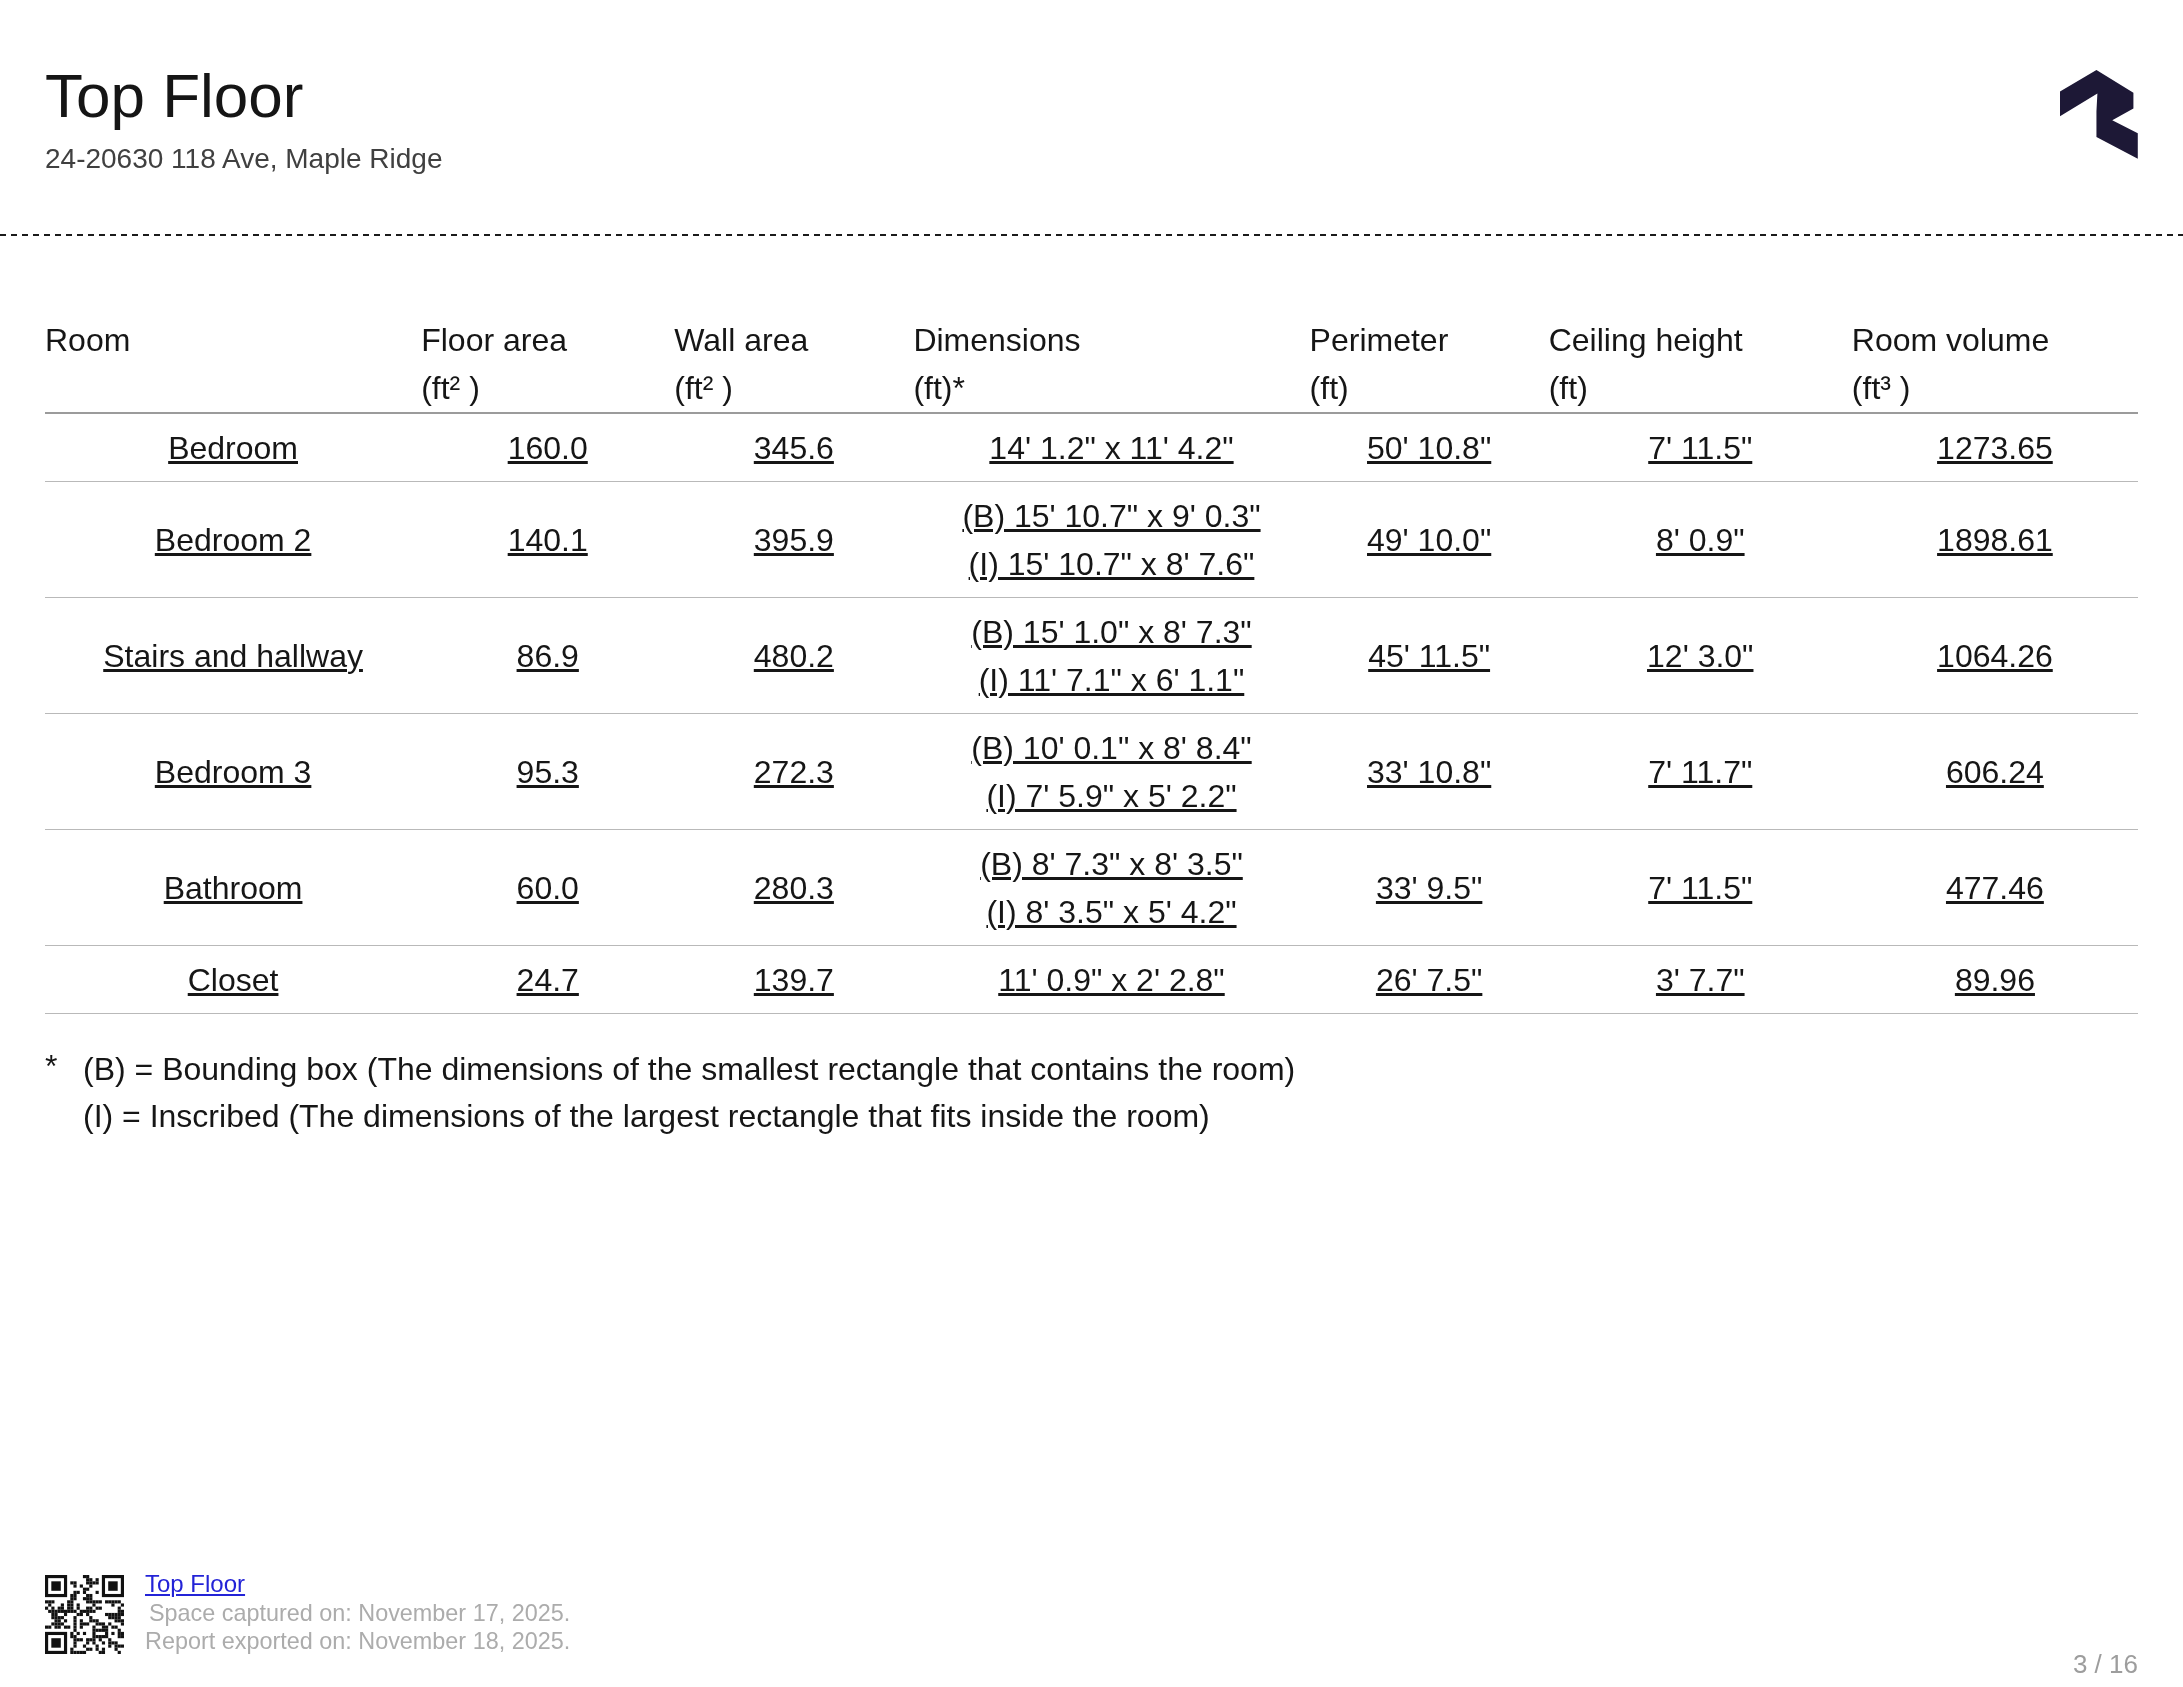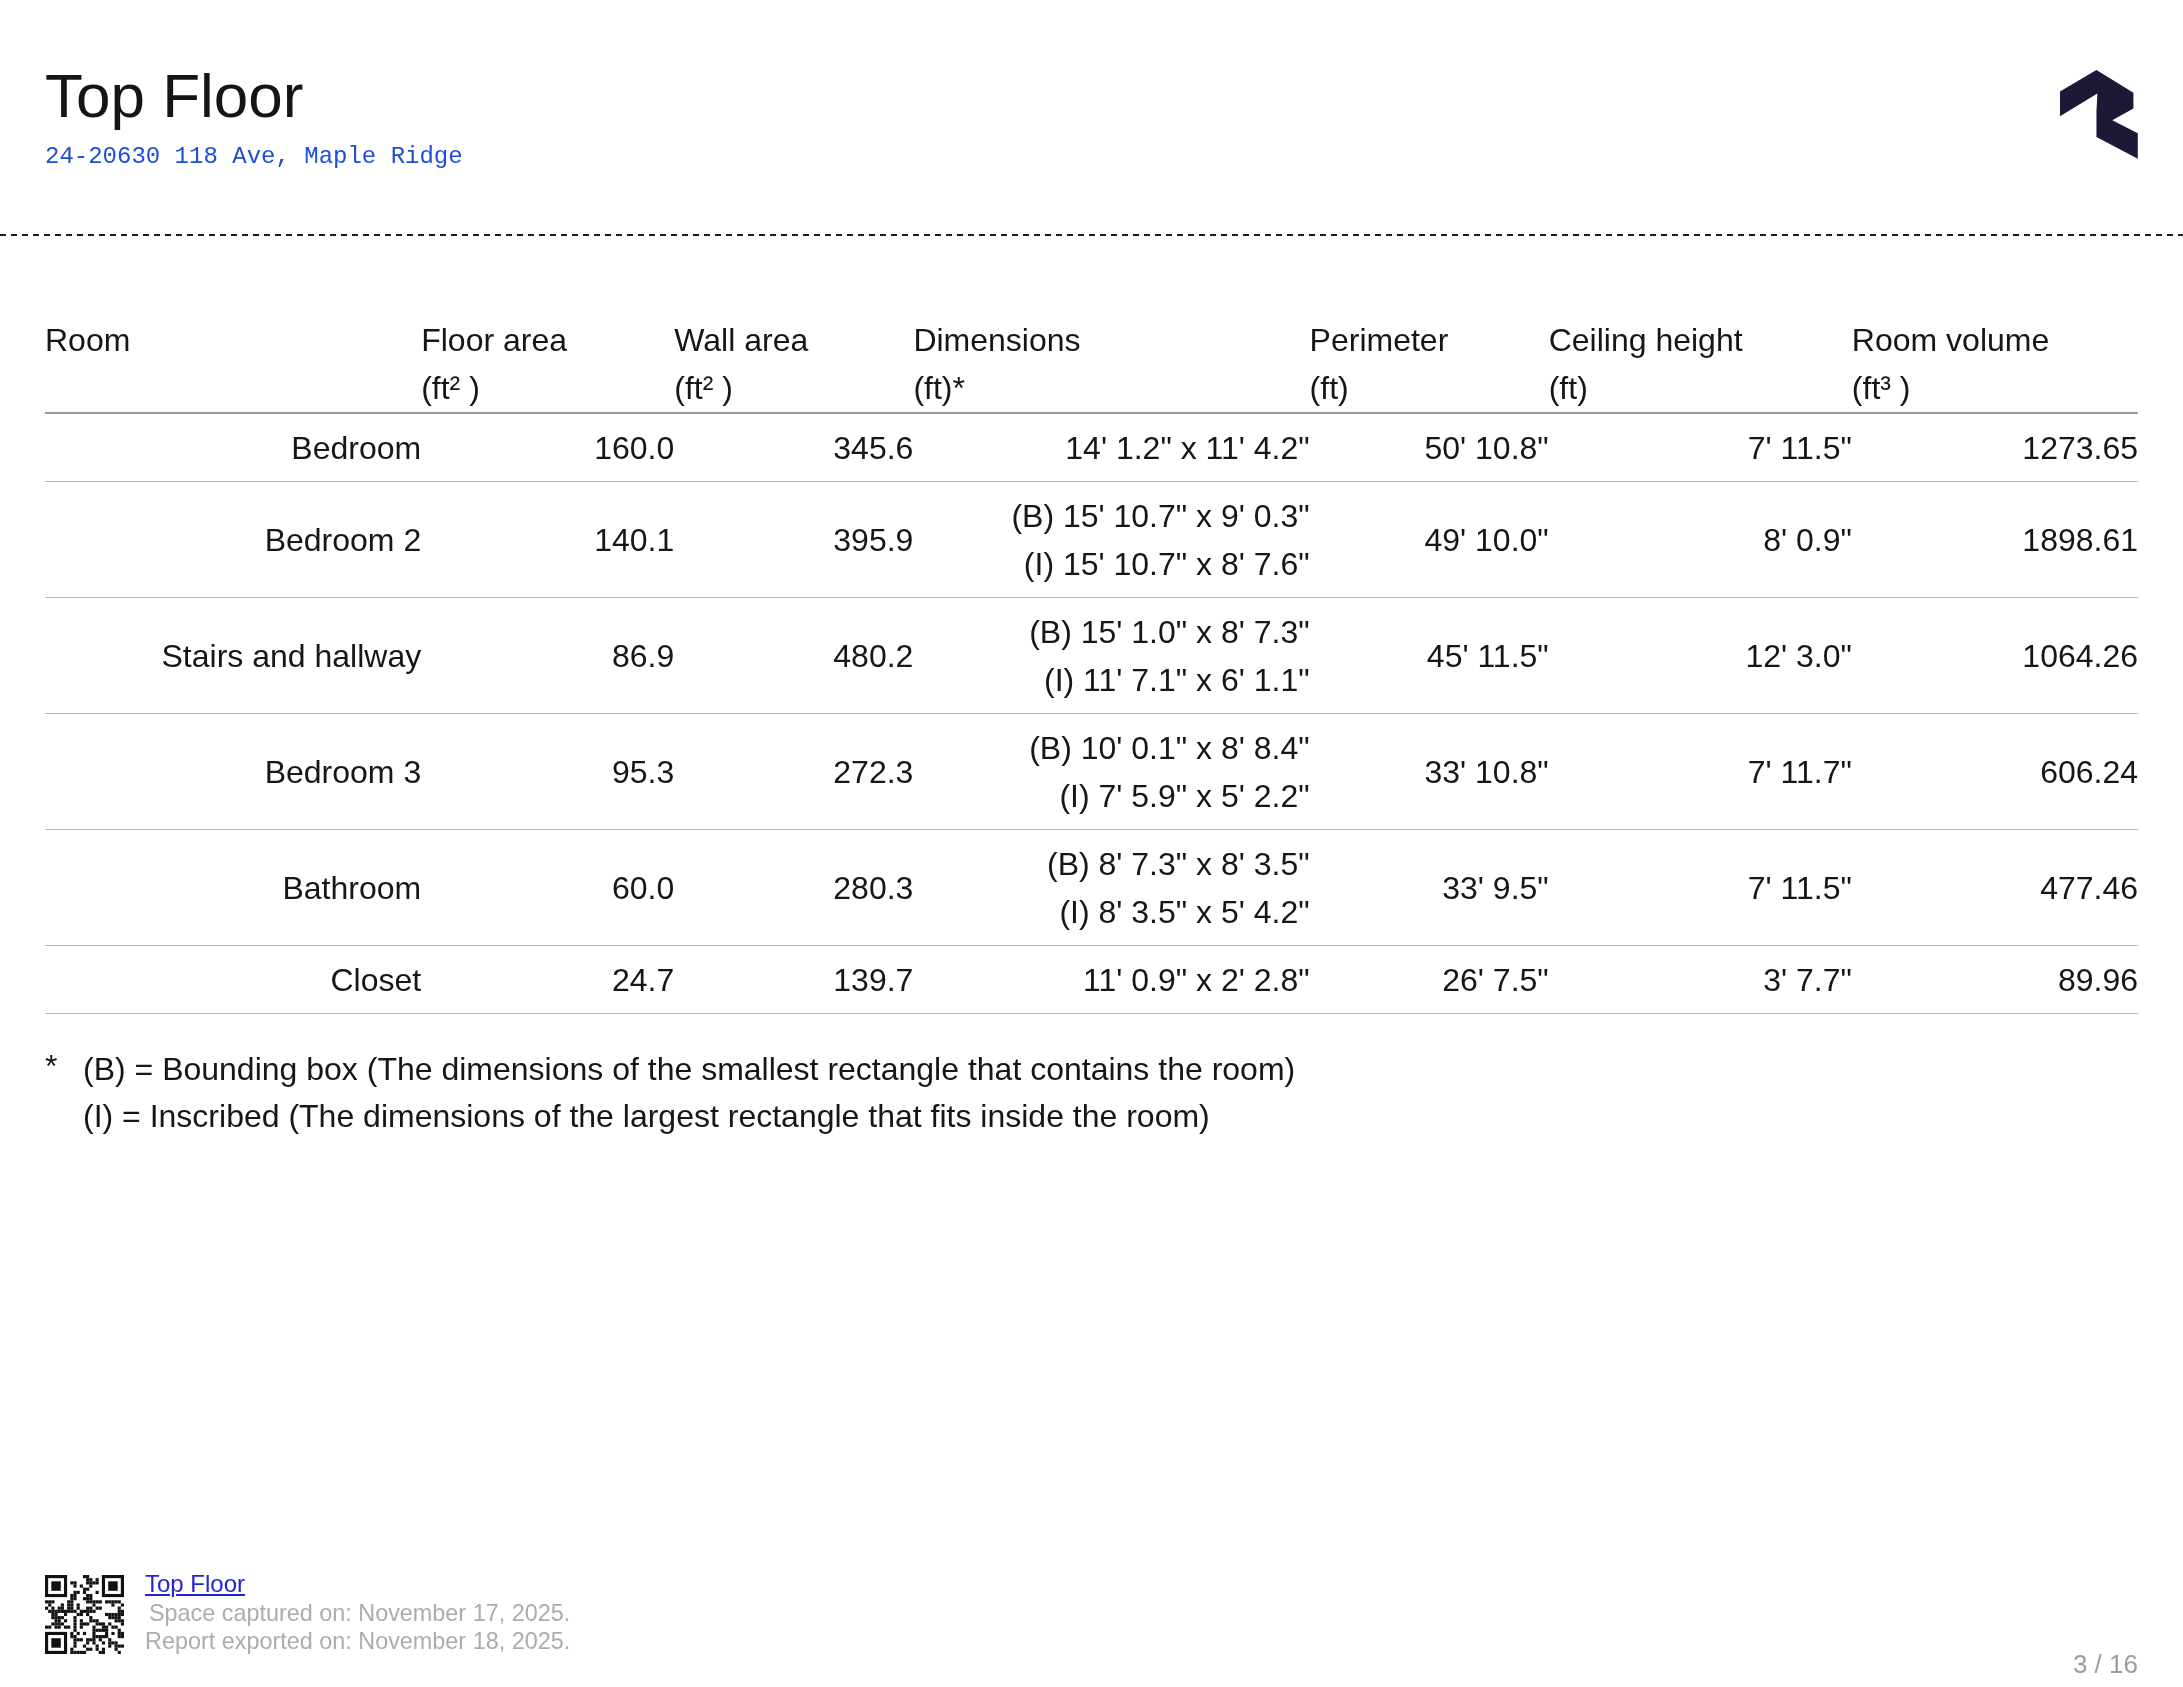--- a/index.html
+++ b/index.html
@@ -11,21 +11,21 @@
   .page {
     position:relative;
     width:2183px; height:1687px;
     background:#ffffff;
     overflow:hidden;
   }
 
   
   .header { position:absolute; left:45px; top:63px; }
   .title  { font-size:62px; font-weight:400; line-height:1.05; letter-spacing:0; color:#151515; }
-  .subtitle { font-size:24px; font-weight:400; margin-top:14.6px; color:#1d4ed8;font-family:Liberation Mono, monospace; }
+  .subtitle { font-size:28px; font-weight:400; margin-top:14.6px; color:#404040; }
 
   .logo { position:absolute; left:2060px; top:70px; width:78px; height:89px; }
   .logo svg { display:block; width:100%; height:100%; }
 
   .divider {
     position:absolute; left:0; top:234px; width:2183px; height:2.2px;
     background:repeating-linear-gradient(to right,#1b1b1b 0 5.9px,transparent 5.9px 11px);
   }
 
   
@@ -34,21 +34,21 @@
     width:2093px; border-collapse:collapse; table-layout:fixed;
     font-size:32px; color:#161616;
   }
   table.rooms th {
     font-weight:400; text-align:left; vertical-align:top;
     line-height:48px; padding:0;margin-left:35px;
   }
   table.rooms thead tr { border-bottom:2.2px solid #9b9b9b; }
   table.rooms tbody tr { border-bottom:1.5px solid #b9b9b9; }
   table.rooms td {
-    padding:9.5px 0; line-height:48px; vertical-align:middle; text-align:right;
+    padding:9.5px 0; line-height:48px; vertical-align:middle; text-align:center;text-decoration:underline;
   }
   .dim-line { line-height:48px; }
 
   
   .footnote {
     position:absolute; left:45px; top:1046px;
     font-size:32px; line-height:47px; color:#161616;
     padding-left:38px;
   }
   .fn-marker { position:absolute; left:0; top:-2.9px; font-size:32px; }

